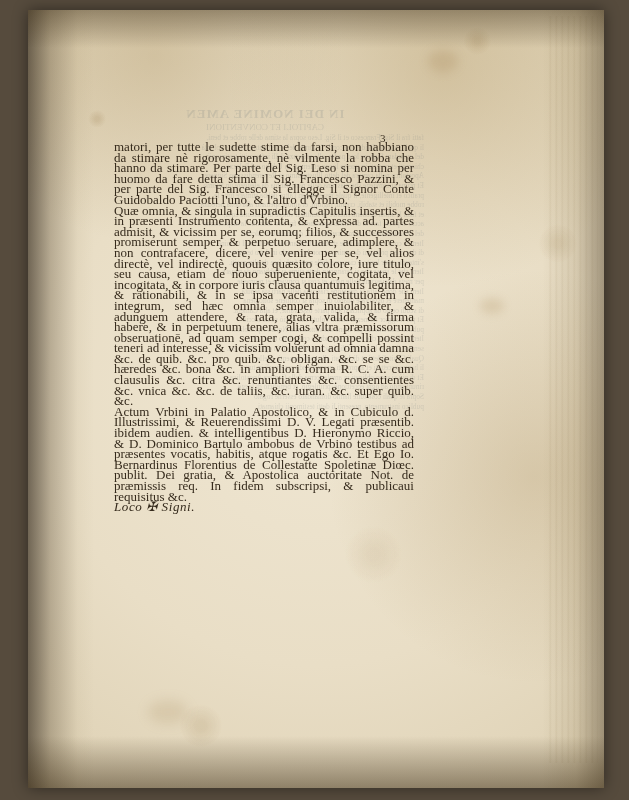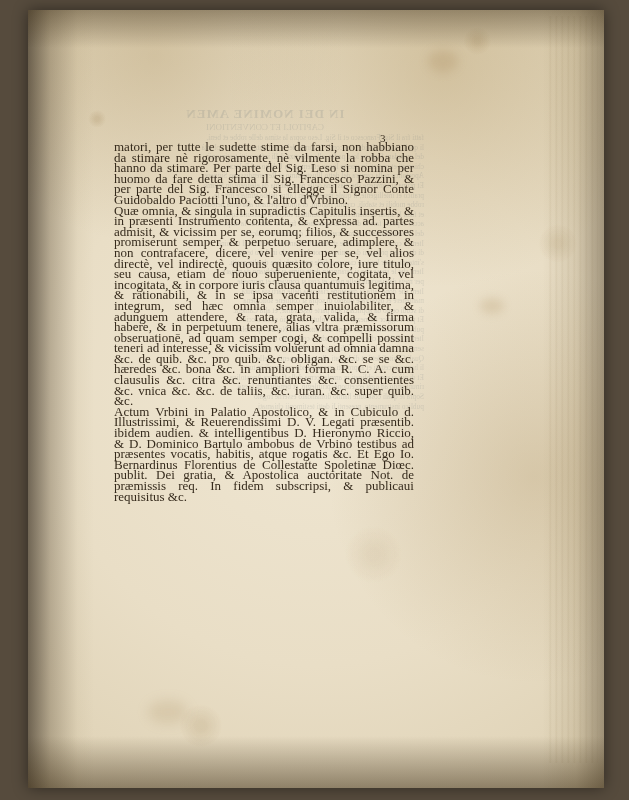--- a/index.html
+++ b/index.html
@@ -223,20 +223,21 @@
     <div class="spot" style="left:400px; top:40px; width:30px; height:22px; background:rgba(158,126,74,0.20); filter:blur(5px);"></div>
     <div class="spot" style="left:452px; top:288px; width:24px; height:16px; background:rgba(158,126,74,0.18); filter:blur(4px);"></div>
     <div class="spot" style="left:120px; top:690px; width:40px; height:24px; background:rgba(158,126,74,0.16); filter:blur(6px);"></div>
 
     <div class="page-number">3</div>
 
     <div class="textblock">
       <p>matori, per tutte le sudette stime da farsi, non habbiano da stimare nè rigorosamente, nè vilmente la robba che hanno da stimare. Per parte del Sig. Leso si nomina per huomo da fare detta stima il Sig. Francesco Pazzini, &amp; per parte del Sig. Francesco si ellegge il Signor Conte Guidobaldo Paciotti l'uno, &amp; l'altro d'Vrbino.</p>
       <p class="it">Quæ omnia, &amp; singula in supradictis Capitulis insertis, &amp; in præsenti Instrumento contenta, &amp; expressa ad. partes admisit, &amp; vicissim per se, eorumq; filios, &amp; successores promiserunt semper, &amp; perpetuo seruare, adimplere, &amp; non contrafacere, dicere, vel venire per se, vel alios directè, vel indirectè, quouis quæsito colore, iure titulo, seu causa, etiam de nouo superueniente, cogitata, vel incogitata, &amp; in corpore iuris clausa quantumuis legitima, &amp; rationabili, &amp; in se ipsa vacenti restitutionem in integrum, sed hæc omnia semper inuiolabiliter, &amp; adunguem attendere, &amp; rata, grata, valida, &amp; firma habere, &amp; in perpetuum tenere, alias vltra præmissorum obseruationē, ad quam semper cogi, &amp; compelli possint teneri ad interesse, &amp; vicissim voluerunt ad omnia damna &amp;c. de quib. &amp;c. pro quib. &amp;c. obligan. &amp;c. se se &amp;c. hæredes &amp;c. bona &amp;c. in ampliori forma R. C. A. cum clausulis &amp;c. citra &amp;c. renuntiantes &amp;c. consentientes &amp;c. vnica &amp;c. &amp;c. de taliis, &amp;c. iuran. &amp;c. super quib. &amp;c.</p>
       <p class="it">Actum Vrbini in Palatio Apostolico, &amp; in Cubiculo d. Illustrissimi, &amp; Reuerendissimi D. V. Legati præsentib. ibidem audien. &amp; intelligentibus D. Hieronymo Riccio, &amp; D. Dominico Bartulo ambobus de Vrbino testibus ad præsentes vocatis, habitis, atque rogatis &amp;c. Et Ego Io. Bernardinus Florentius de Collestatte Spoletinæ Diœc. publit. Dei gratia, &amp; Apostolica auctoritate Not. de præmissis req. In fidem subscripsi, &amp; publicaui requisitus &amp;c.</p>
+      <p class="loco">Loco ✠ Signi.</p>
     </div>
 
     <div class="gutter"></div>
     <div class="foreedge"></div>
     <div class="edge-top"></div>
     <div class="edge-bottom"></div>
   </div>
 </div>
 
 </body></html>

